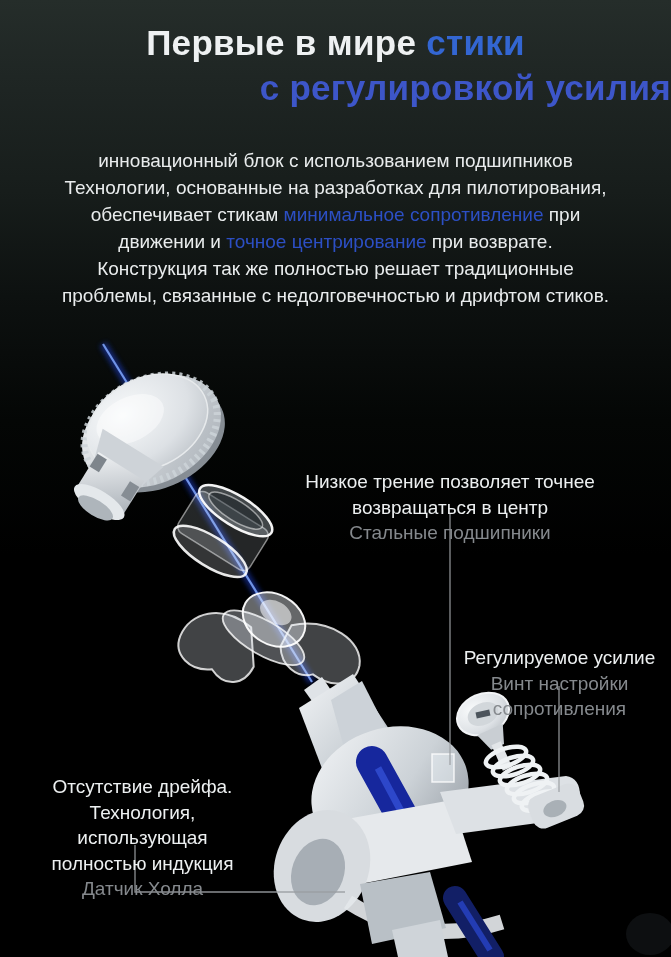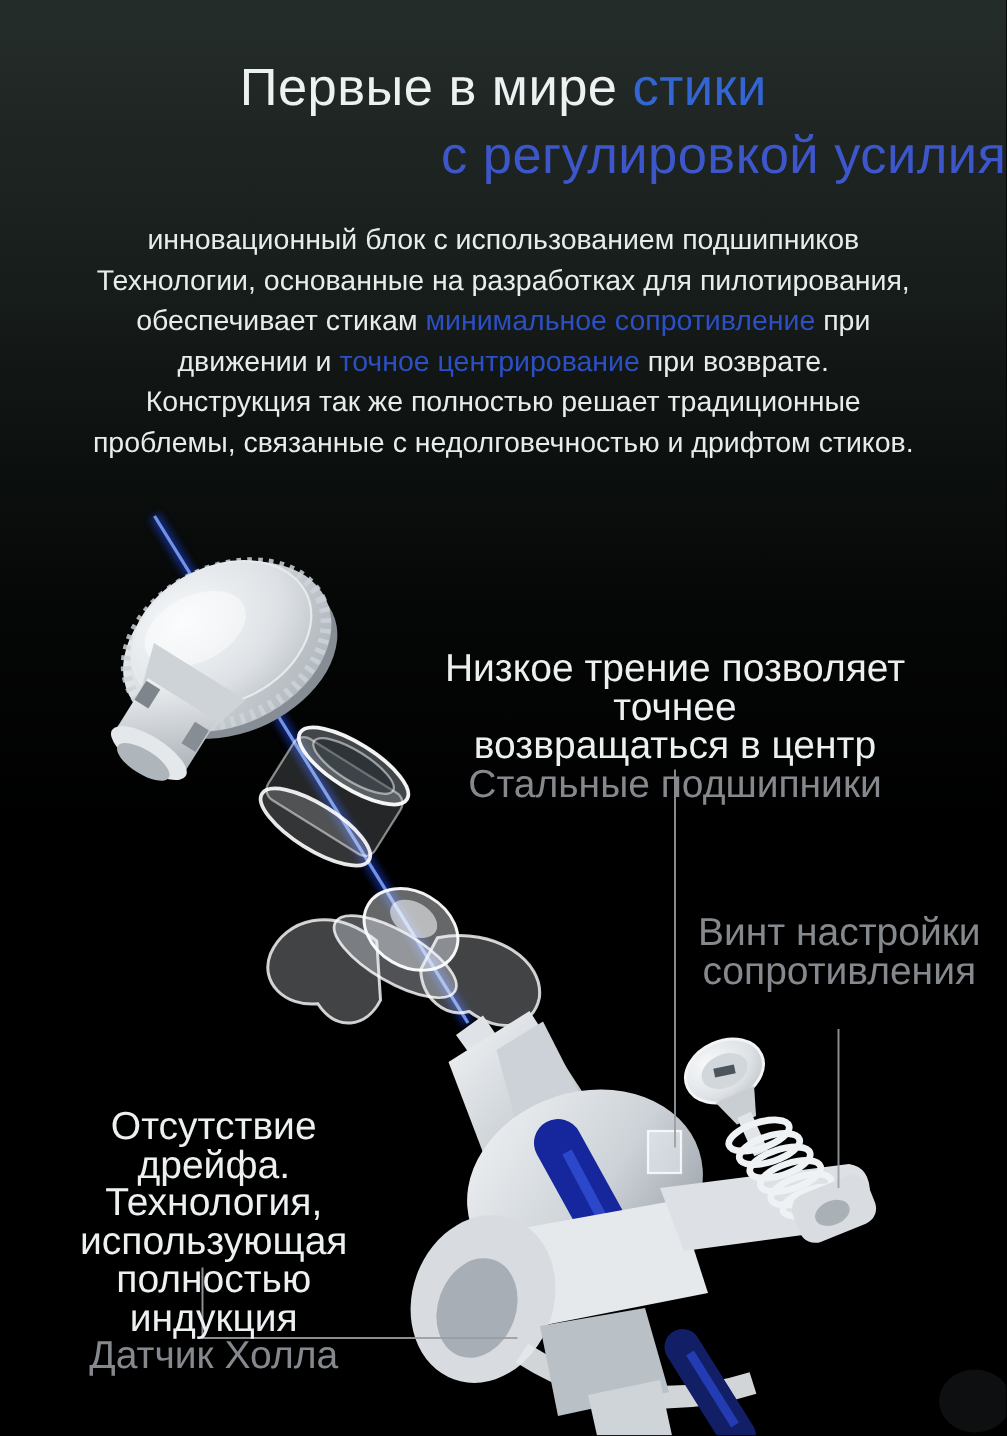--- a/index.html
+++ b/index.html
@@ -4,29 +4,29 @@
 <style>
   html,body{margin:0;padding:0;background:#000;}
   .canvas{
     position:relative;width:671px;height:957px;overflow:hidden;
     font-family:"Liberation Sans",sans-serif;
     background:linear-gradient(180deg,#252d2a 0%,#1f2624 8%,#171d1b 20%,#0d1110 31%,#040605 44%,#000 58%,#000 100%);
   }
   .abs{position:absolute;}
   
   .title{top:20px;left:0;right:0;text-align:center;font-size:35px;line-height:45px;
-         font-weight:normal;letter-spacing:.3px;color:#eef1f2;z-index:3;margin-top:16px;}
+         font-weight:bold;letter-spacing:.3px;color:#eef1f2;z-index:3;}
   .title .blue-a{color:#3366d2;}
   .title .blue-b{color:#3d56c9;text-align:right;}
   
   .intro{top:147px;left:0;right:0;text-align:center;font-size:19px;line-height:27px;
          color:#e9eced;z-index:3;}
   .intro .hl{color:#2c4fc4;}
   
-  .ann{position:absolute;text-align:center;font-size:26px;line-height:25.5px;color:#edf0f1;z-index:3;}
+  .ann{position:absolute;text-align:center;font-size:19px;line-height:25.5px;color:#edf0f1;z-index:3;margin-top:36px;}
   .ann .sub{color:#85898d;}
   #ann-bearings{top:433px;left:285px;width:330px;}
   #ann-adjust{top:609px;left:452px;width:215px;}
   #ann-hall{top:738px;left:25px;width:235px;text-align:center;}
   svg.diagram{position:absolute;inset:0;z-index:1;}
 </style>
 </head>
 <body>
 
 <div class="canvas">
@@ -155,20 +155,21 @@
     <div>проблемы, связанные с недолговечностью и дрифтом стиков.</div>
   </div>
 
   <div class="ann" id="ann-bearings">
     <div>Низкое трение позволяет точнее</div>
     <div>возвращаться в центр</div>
     <div class="sub">Стальные подшипники</div>
   </div>
 
   <div class="ann" id="ann-adjust">
+    <div>Регулируемое усилие</div>
     <div class="sub">Винт настройки</div>
     <div class="sub">сопротивления</div>
   </div>
 
   <div class="ann" id="ann-hall">
     <div>Отсутствие дрейфа.</div>
     <div>Технология, использующая</div>
     <div>полностью индукция</div>
     <div class="sub">Датчик Холла</div>
   </div>

